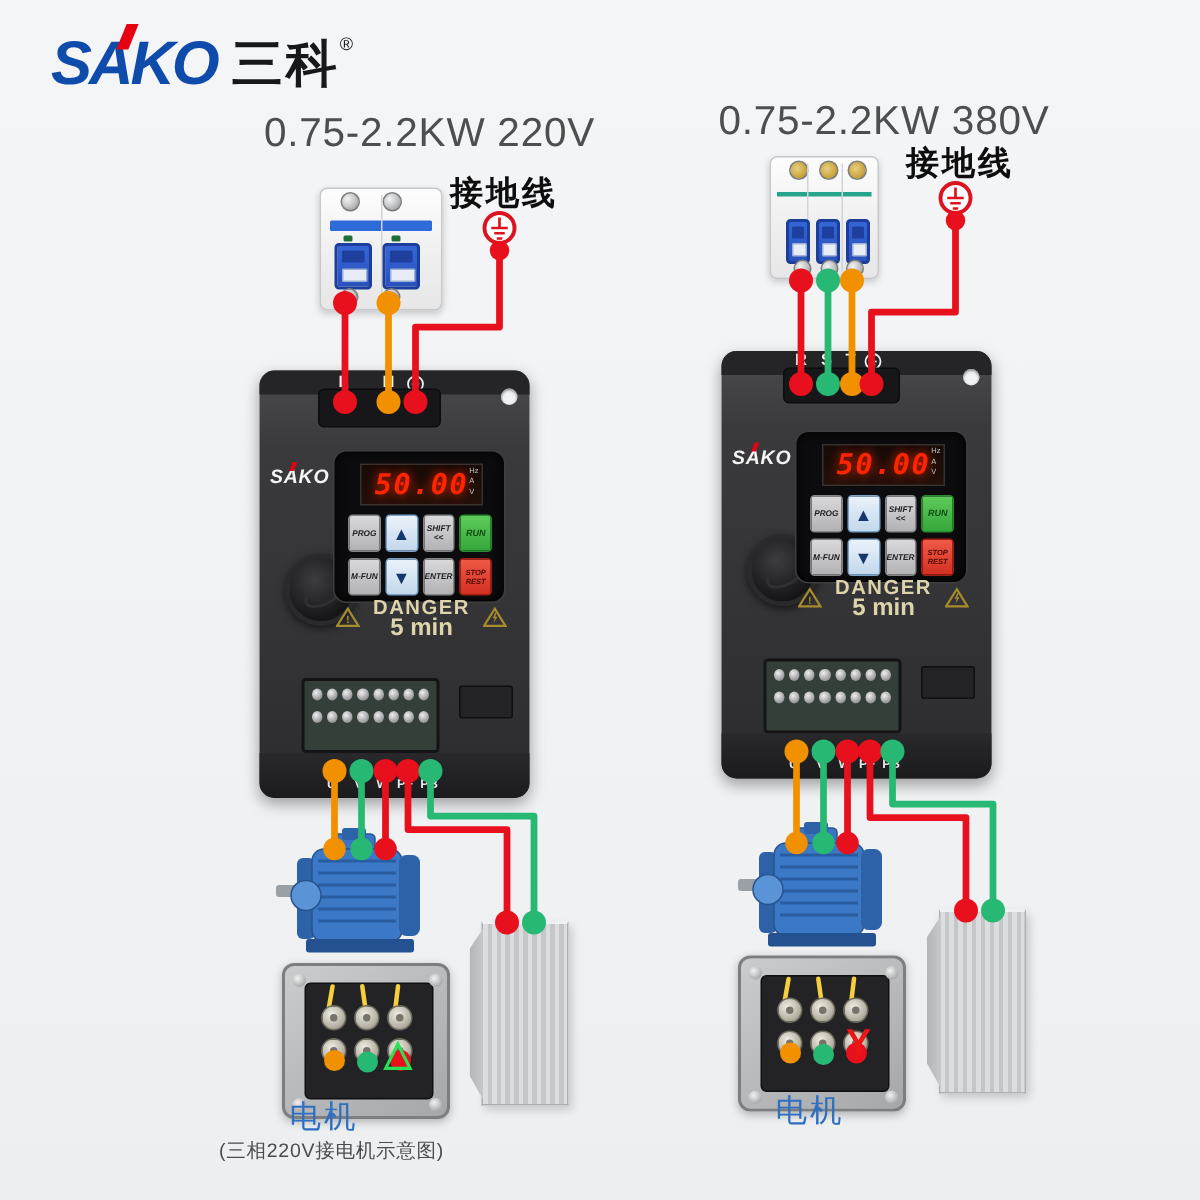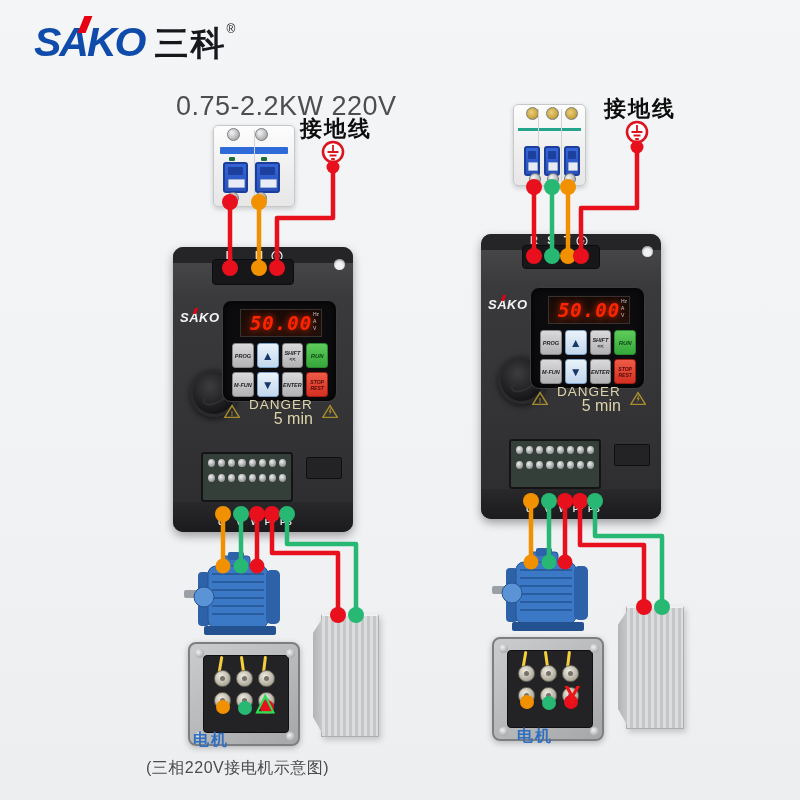--- a/index.html
+++ b/index.html
@@ -10,22 +10,22 @@
   
   .logo{position:absolute;left:34px;top:22px;display:flex;align-items:flex-start;}
   .logo-en{font-style:italic;font-weight:900;font-size:41px;line-height:1;color:#0f4bab;letter-spacing:-2px;position:relative;}
   .logo-tick{position:absolute;left:47px;top:-6px;width:8px;height:17px;background:#e60012;transform:skewX(-22deg);}
   .logo-cn{font-weight:700;font-size:34px;line-height:1;color:#16181c;margin-left:10px;margin-top:4px;letter-spacing:2px;}
   .logo-reg{font-size:12px;color:#16181c;margin-top:0px;}
 
   
   .col-heading{position:absolute;font-size:27px;color:#4e4e4e;font-weight:500;letter-spacing:0.5px;}
   .ground-label{position:absolute;font-size:22px;font-weight:700;color:#0e0e0e;letter-spacing:2px;}
-  .motor-label{position:absolute;font-size:16px;font-weight:700;color:#2e6fc2;letter-spacing:2px;}
-  .caption{position:absolute;font-size:16px;color:#4c4c4c;letter-spacing:0.5px;}
+  .motor-label{position:absolute;font-size:21px;font-weight:400;color:#2e6fc2;letter-spacing:2px;}
+  .caption{position:absolute;font-size:13px;color:#4c4c4c;letter-spacing:0.5px;}
 
   
   .breaker{position:absolute;background:linear-gradient(180deg,#fdfdfd,#efefef 55%,#e7e7e8);border:1px solid #c7c8ca;border-radius:5px;box-shadow:0 2px 5px rgba(0,0,0,0.18);}
   .bscrew{position:absolute;width:13px;height:13px;border-radius:50%;background:radial-gradient(circle at 35% 35%,#f4f4f4,#b9babc 60%,#898a8c);border:1px solid #7c7d7f;box-sizing:border-box;}
   .bscrew.sm{width:12px;height:12px;}
   .bscrew.amber{background:radial-gradient(circle at 40% 40%,#e9cf7e,#c7a33c 65%,#8e7323);}
   .bband{position:absolute;height:7px;background:#2f6bd8;border-radius:1px;}
   .bline{position:absolute;height:3px;background:#25a58b;}
   .bdivider{position:absolute;top:4px;bottom:4px;width:1px;background:#d2d3d5;}
   .bwin{position:absolute;width:6px;height:4px;background:#1f6e38;border-radius:1px;}
@@ -53,21 +53,21 @@
   .keypad{position:absolute;left:9px;top:42px;width:96px;display:grid;grid-template-columns:repeat(4,1fr);gap:4px 3px;}
   .key{height:25px;border-radius:3px;display:flex;flex-direction:column;align-items:center;justify-content:center;
     background:linear-gradient(#d9d9db,#b2b2b4);border:1px solid #858587;box-sizing:border-box;
     font-size:5.5px;line-height:6px;font-weight:700;font-style:italic;color:#1d1d1f;text-align:center;}
   .key.arrow{background:linear-gradient(#eaf2fa,#c2d8ec);border-color:#7ca2c8;color:#16366e;font-size:12px;font-style:normal;}
   .key.run{background:linear-gradient(#5ecb5a,#36a73b);border-color:#2a8a2f;color:#0d4a13;font-size:6px;}
   .key.stop{background:linear-gradient(#ef5a47,#d33022);border-color:#a01f15;color:#4e0a05;font-size:5px;}
   .knob{position:absolute;width:42px;height:42px;border-radius:50%;background:radial-gradient(circle at 40% 35%,#3d3d3f,#151517 72%);border:3px solid #2a2a2c;box-shadow:0 2px 6px rgba(0,0,0,0.6);}
   .knob::after{content:"";position:absolute;left:9px;top:18px;width:22px;height:10px;border:2px solid #303032;border-radius:50%;border-top-color:transparent;transform:rotate(-25deg);}
   .danger{position:absolute;display:flex;align-items:center;justify-content:center;gap:9px;}
-  .danger-text{text-align:right;color:#ddd4ac;font-weight:400;}
+  .danger-text{text-align:center;color:#ddd4ac;font-weight:700;}
   .danger-l1{font-size:13.5px;letter-spacing:1px;line-height:14px;}
   .danger-l2{font-size:16px;line-height:13px;}
   .tblock{position:absolute;background:#333f38;border:2px solid #141416;border-radius:3px;box-sizing:border-box;padding:5px 5px;display:flex;flex-direction:column;gap:7px;}
   .trow{display:flex;gap:3px;}
   .screw{width:8px;height:8px;border-radius:50%;background:radial-gradient(circle at 38% 35%,#eeeeee,#a4a5a7 58%,#6f7072);}
   .sideblock{position:absolute;background:#232325;border:1px solid #0f0f11;border-radius:2px;}
   .out-label{position:absolute;transform:translateX(-50%);color:#e8e8e8;font-size:8.5px;font-weight:700;}
 
   
   .motor{position:absolute;}
@@ -103,21 +103,22 @@
 
 <div class="canvas">
 
   <div class="logo">
     <span class="logo-en">SAKO</span>
     <span class="logo-tick"></span>
     <span class="logo-cn">三科</span>
     <span class="logo-reg">®</span>
   </div>
 
-  <div class="col-heading" style="left:176px;top:91px">0.75-2.2KW 220V</div>
+  <div class="col-heading" style="left:176px;top:73px">0.75-2.2KW 220V</div>
+  <div class="col-heading" style="left:479px;top:65px">0.75-2.2KW 380V</div>
   <div class="ground-label" style="left:300px;top:114px">接地线</div>
   <div class="ground-label" style="left:604px;top:94px">接地线</div>
 
   <svg class="gnd-svg" style="left:320px;top:140px" width="26" height="28" viewBox="0 0 26 28">
     <circle cx="13" cy="12" r="10" fill="#ffffff" stroke="#dc1420" stroke-width="2.6"></circle>
     <path d="M13 5 V12 M7.5 12 H18.5 M9.5 15.5 H16.5 M11.2 19 H14.8" stroke="#dc1420" stroke-width="1.8" fill="none"></path>
   </svg>
   <svg class="gnd-svg" style="left:624px;top:120px" width="26" height="28" viewBox="0 0 26 28">
     <circle cx="13" cy="12" r="10" fill="#ffffff" stroke="#dc1420" stroke-width="2.6"></circle>
     <path d="M13 5 V12 M7.5 12 H18.5 M9.5 15.5 H16.5 M11.2 19 H14.8" stroke="#dc1420" stroke-width="1.8" fill="none"></path>

